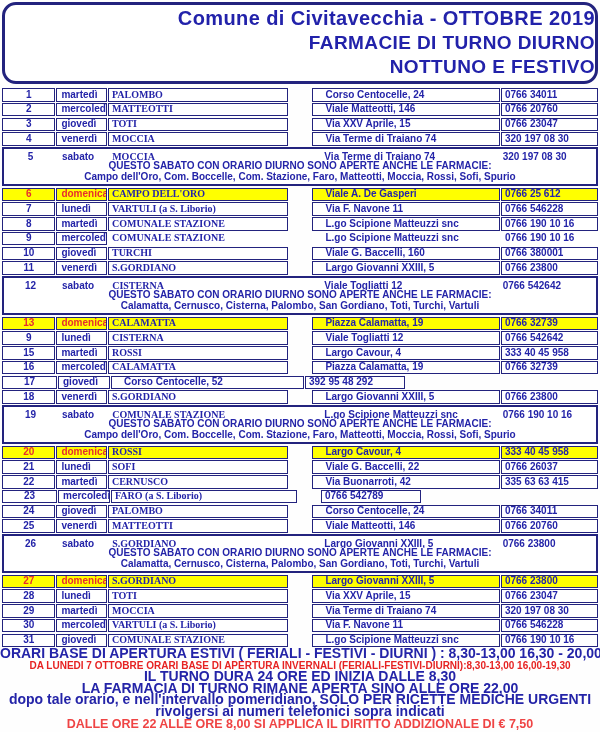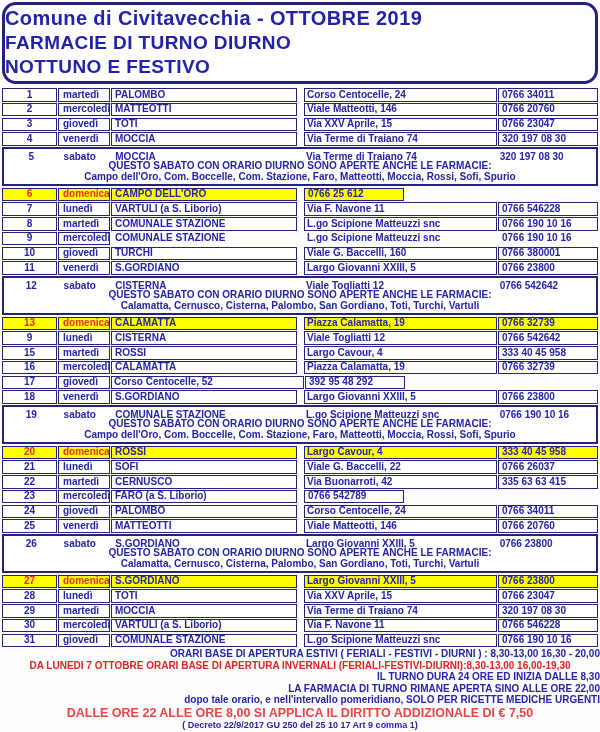--- a/index.html
+++ b/index.html
@@ -1,50 +1,50 @@
 <!DOCTYPE html>
 <html><head>
 <meta charset="utf-8">
 <style>
   html,body{margin:0;padding:0;background:#fff;}
   .page{position:relative;width:600px;height:732px;background:#fefefe;overflow:hidden;
         font-family:"Liberation Sans",sans-serif;}
   
   .header-box{margin:2px 2px 4px 2px;border:3px solid #23237e;border-radius:14px;
-              text-align:left;padding:1px 0 2px 0;background:#fff;}
+              text-align:right;padding:1px 0 2px 0;background:#fff;}
   .h-line{color:#2222aa;font-weight:bold;letter-spacing:.4px;}
   .h-line.l1{font-size:20px;line-height:25px;}
   .h-line.l2{font-size:19px;line-height:24px;}
   .h-line.l3{font-size:19px;line-height:24px;}
   
   .weeks{margin:0 2px;}
   .week{margin-bottom:1px;}
   .day-row{display:flex;height:13.5px;margin-bottom:1.25px;}
   .cell{box-sizing:border-box;border:1.5px solid #23237e;background:#fff;
         font-size:10px;font-weight:bold;color:#2424a8;line-height:10px;
         white-space:nowrap;overflow:hidden;padding-top:0.5px;}
   .c-num{width:55px;text-align:center;margin-right:1px;}
   .c-day{width:52px;padding-left:4px;margin-right:1px;}
-  .c-name{width:186px;padding-left:3px;margin-right:7px;}
-  .c-addr{width:193px;padding-left:2px;margin-right:1px;}
+  .c-name{width:186px;padding-left:3px;margin-right:24px;font-family:Liberation Serif, serif;}
+  .c-addr{width:193px;padding-left:12px;margin-right:1px;}
   .c-phone{width:100px;padding-left:3px;}
   .highlight .cell{background:#ffff00;}
   .red-text{color:#e62e2e !important;}
   .unboxed-cell{border-color:transparent !important;}
   
   .sat-box{box-sizing:border-box;border:2px solid #23237e;margin-bottom:1.5px;
            padding:1px 0 2px 0;background:#fff;}
   .sat-box .day-row{height:11px;margin-bottom:0;}
   .sat-box .cell{border:none;line-height:11px;background:transparent;}
   .sat-note{text-align:center;font-size:10px;font-weight:bold;color:#2424a8;
             line-height:10.5px;white-space:nowrap;}
   
   .footer{margin-top:1px;}
   .f-line{text-align:center;font-weight:bold;white-space:nowrap;}
-  .f-blue{color:#2424a8;font-size:10px;line-height:11.5px;text-align:right;}
+  .f-blue{color:#2424a8;font-size:14px;line-height:11.5px;}
   .f-red{color:#e62222;font-size:10px;line-height:11.5px;}
   .f-red-big{color:#ef4444;font-size:12.5px;line-height:14.5px;}
   .f-blue-small{color:#2424a8;font-size:9px;line-height:10.5px;}
 </style>
 </head>
 <body>
 
 <div class="page">
   <div class="header-box">
     <div class="h-line l1">Comune di Civitavecchia - OTTOBRE 2019</div>
@@ -91,20 +91,21 @@
           </div>
           <div class="sat-note">QUESTO SABATO CON ORARIO DIURNO SONO APERTE ANCHE LE FARMACIE:</div>
           <div class="sat-note">Campo dell'Oro, Com. Boccelle, Com. Stazione, Faro, Matteotti, Moccia, Rossi, Sofi, Spurio</div>
         </div>
       </div>
       <div class="week">
         <div class="day-row highlight">
           <div class="cell c-num red-text">6</div>
           <div class="cell c-day red-text">domenica</div>
           <div class="cell c-name">CAMPO DELL'ORO</div>
+          <div class="cell c-addr">Viale A. De Gasperi</div>
           <div class="cell c-phone">0766 25 612</div>
         </div>
         <div class="day-row">
           <div class="cell c-num">7</div>
           <div class="cell c-day">lunedì</div>
           <div class="cell c-name">VARTULI (a S. Liborio)</div>
           <div class="cell c-addr">Via F. Navone 11</div>
           <div class="cell c-phone">0766 546228</div>
         </div>
         <div class="day-row">
@@ -292,16 +293,17 @@
           <div class="cell c-phone">0766 190 10 16</div>
         </div>
       </div>
     </div>
   <div class="footer">
       <div class="f-line f-blue">ORARI BASE DI APERTURA ESTIVI ( FERIALI  -  FESTIVI  -  DIURNI ) : 8,30-13,00   16,30  - 20,00</div>
       <div class="f-line f-red">DA LUNEDI 7 OTTOBRE ORARI BASE DI APERTURA INVERNALI (FERIALI-FESTIVI-DIURNI):8,30-13,00  16,00-19,30</div>
       <div class="f-line f-blue">IL TURNO DURA 24 ORE ED INIZIA DALLE 8,30</div>
       <div class="f-line f-blue">LA FARMACIA DI TURNO RIMANE APERTA SINO ALLE ORE 22,00</div>
       <div class="f-line f-blue">dopo tale orario, e nell'intervallo pomeridiano, SOLO PER RICETTE MEDICHE URGENTI</div>
+      <div class="f-line f-blue">rivolgersi ai numeri telefonici sopra indicati</div>
       <div class="f-line f-red-big">DALLE ORE 22 ALLE ORE 8,00 SI APPLICA IL DIRITTO ADDIZIONALE DI € 7,50</div>
       <div class="f-line f-blue-small">( Decreto 22/9/2017 GU 250 del 25 10 17 Art 9 comma 1)</div>
     </div>
 </div>
 
 </body></html>

